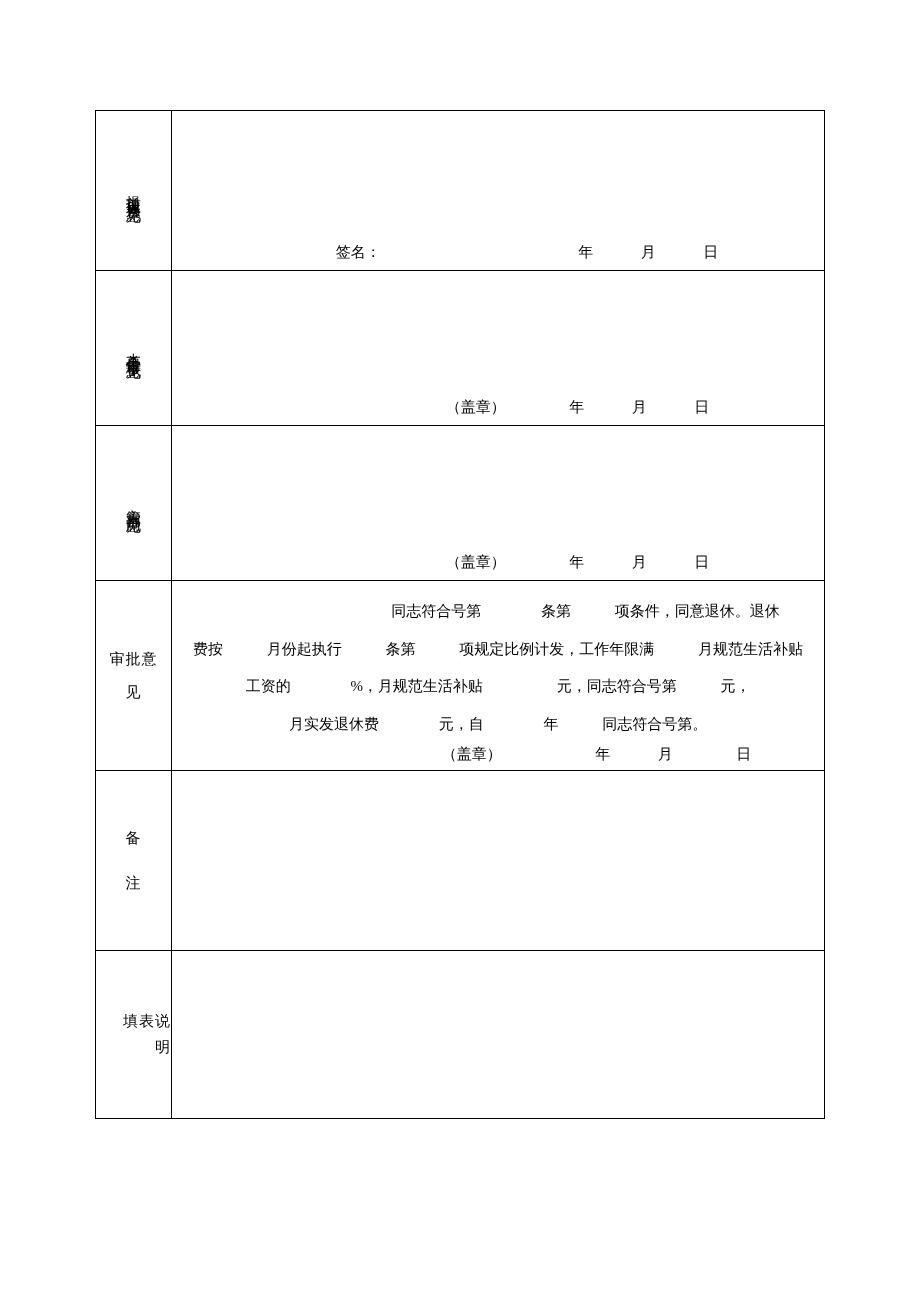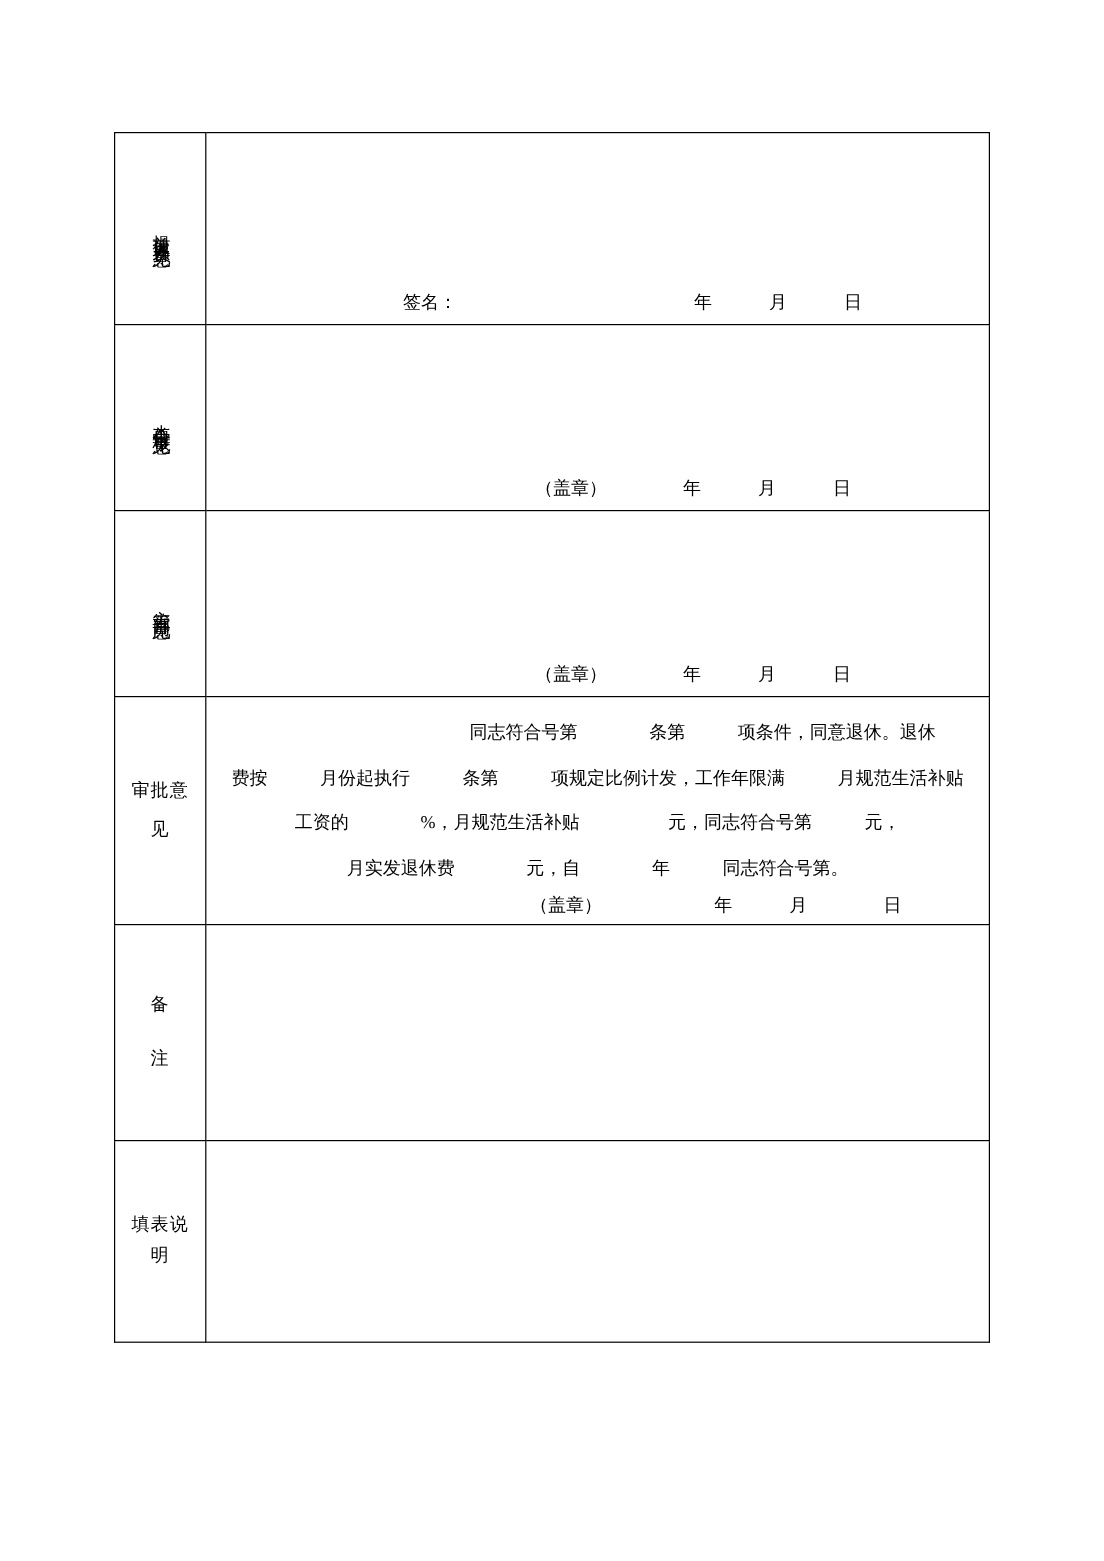--- a/index.html
+++ b/index.html
@@ -178,21 +178,21 @@
       <div class="stacked" style="line-height:3;">
         <span>备</span><br>
         <span>注</span>
       </div>
     </td>
     <td class="content-cell"></td>
   </tr>
 
   <tr class="row6">
     <td class="label-cell">
-      <div class="stacked" style="line-height:1.7;">
+      <div class="stacked" style="line-height:1.7;text-align:right;">
         <span>填表说</span><br>
         <span>明</span>
       </div>
     </td>
     <td class="content-cell"></td>
   </tr>
 </tbody>
   </table>
 
 </body></html>

